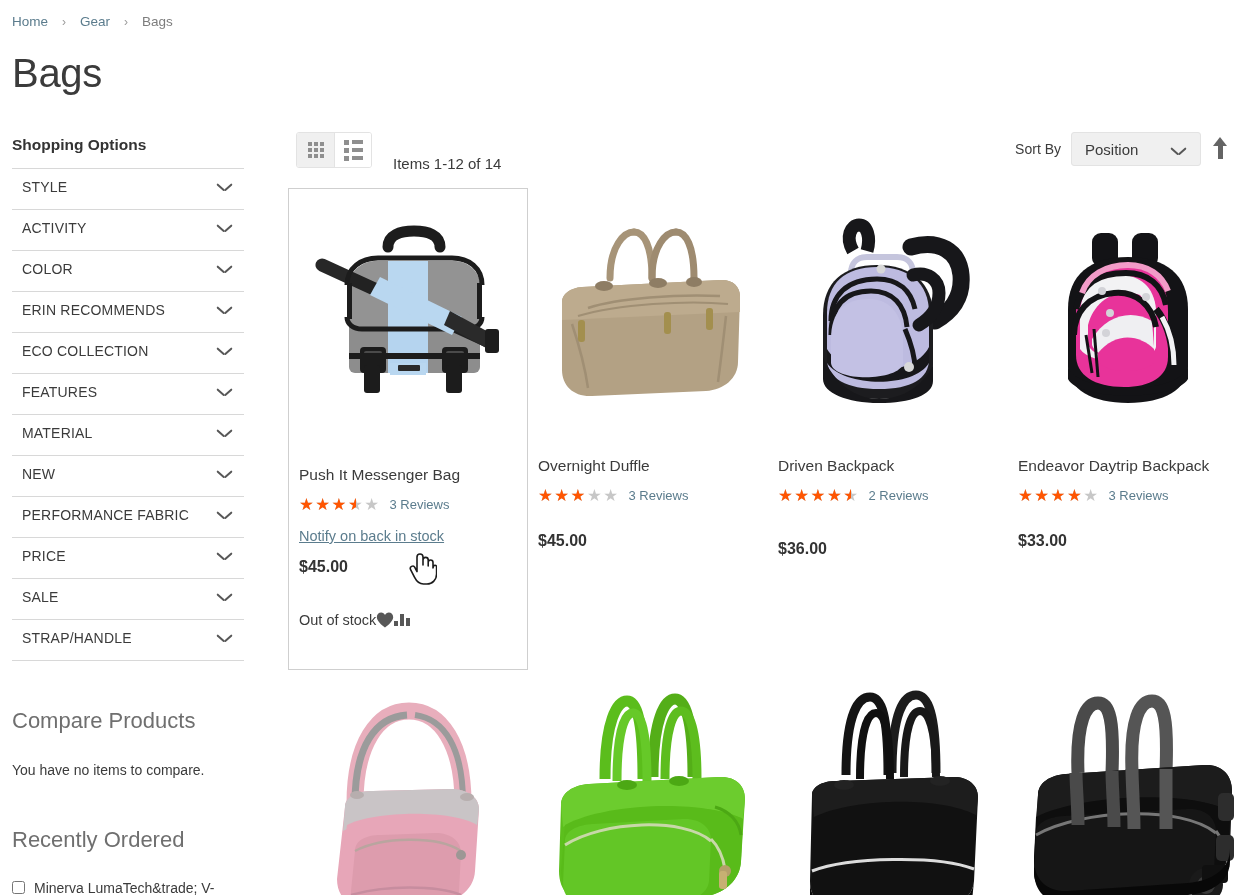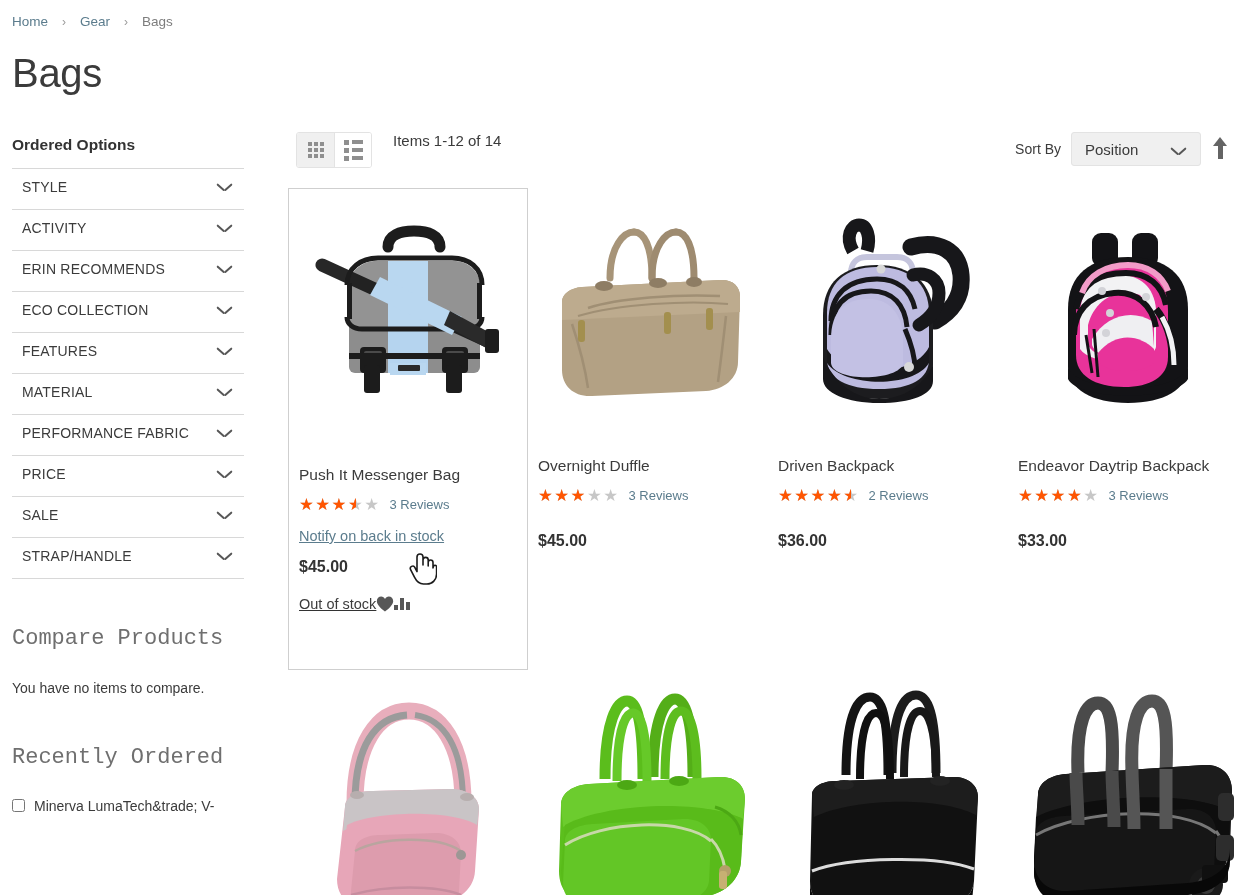--- a/index.html
+++ b/index.html
@@ -51,21 +51,21 @@
   }
   .chev::before, .chev::after {
     content: ""; position: absolute; top: 1px; width: 10px; height: 2px;
     background: #575757; border-radius: 1px;
   }
   .chev::before { left: 0; transform: rotate(42deg); transform-origin: left center; }
   .chev::after  { right: 0; transform: rotate(-42deg); transform-origin: right center; }
 
   .side-block { margin-top: 46px; }
   .side-block-title {
-    font-size: 22px; font-weight: 300; color: #6f6f6f; line-height: 28px; font-family: Liberation Mono, monospace;
+    font-size: 22px; font-weight: 300; color: #6f6f6f; line-height: 28px;
   }
   .side-block-text {
     font-size: 14px; color: #3b3b3b; margin-top: 25px; line-height: 20px;
   }
   .ordered-row {
     display: flex; align-items: flex-start; gap: 9px; margin-top: 24px;
   }
   .ordered-row input[type=checkbox] {
     width: 13px; height: 13px; margin-top: 3px; accent-color: #6f6f6f;
   }
@@ -89,21 +89,21 @@
   .mode-list { background: #ffffff; border-left: 1px solid #e3e3e3; }
   .grid-glyph { display: grid; grid-template-columns: repeat(3, 4px);
     grid-template-rows: repeat(3, 4px); gap: 2px; }
   .grid-glyph i { background: #8f8f8f; display: block; }
   .list-glyph { display: flex; flex-direction: column; gap: 3px; }
   .list-glyph .lrow { display: flex; align-items: center; gap: 3px; }
   .list-glyph .lsq { width: 5px; height: 5px; background: #8f8f8f; }
   .list-glyph .lln { width: 11px; height: 4px; background: #8f8f8f; }
 
   .items-count {
-    position: absolute; left: 105px; top: 0;
+    position: absolute; left: 105px; top: 23px;
     font-size: 15px; color: #3b3b3b;
   }
   .sort-wrap {
     position: absolute; right: 15px; top: 0;
     display: flex; align-items: center; gap: 10px;
   }
   .sort-label { font-size: 14px; color: #3b3b3b; }
   .sort-select {
     position: relative; width: 130px; height: 34px;
     background: #f0f0f0; border: 1px solid #e3e3e3; border-radius: 3px;
@@ -156,21 +156,21 @@
     overflow: hidden; white-space: nowrap;
   }
   .reviews { font-size: 13px; color: #5b7c8d; cursor: pointer; }
   .notify-link {
     display: inline-block; margin-top: 16px; font-size: 14.5px;
     color: #5b7c8d; text-decoration: underline; cursor: pointer;
   }
   .price { font-size: 16px; font-weight: bold; color: #333; margin-top: 14px; }
   .card.active .price { margin-top: 13px; }
   .actions {
-    display: flex; align-items: center; margin-top: 20px; text-decoration: underline;
+    display: flex; align-items: center; margin-top: 36px;
   }
   .stock-text { font-size: 14.5px; color: #3b3b3b; }
   .heart-icon { cursor: pointer; }
   .compare-icon { display: flex; align-items: flex-end; gap: 2.5px; cursor: pointer; }
   .compare-icon i { display: block; width: 3.5px; background: #575757; }
   .compare-icon i.b1 { height: 5px; }
   .compare-icon i.b2 { height: 12px; }
   .compare-icon i.b3 { height: 8px; }
 
   
@@ -187,44 +187,52 @@
     <a class="crumb-link">Home</a>
     <span class="crumb-sep">›</span>
     <a class="crumb-link">Gear</a>
     <span class="crumb-sep">›</span>
     <span class="crumb-current">Bags</span>
   </nav>
 
   <h1 class="page-title">Bags</h1>
 
   <aside class="sidebar">
-    <div class="sidebar-heading">Ordered Options</div>
+    <div class="sidebar-heading">Shopping Options</div>
     <div class="filter-list">
       <div class="filter-item">
         <span class="filter-title">STYLE</span>
         <span class="chev"></span>
       </div>
       <div class="filter-item">
         <span class="filter-title">ACTIVITY</span>
         <span class="chev"></span>
       </div>
       <div class="filter-item">
+        <span class="filter-title">COLOR</span>
+        <span class="chev"></span>
+      </div>
+      <div class="filter-item">
         <span class="filter-title">ERIN RECOMMENDS</span>
         <span class="chev"></span>
       </div>
       <div class="filter-item">
         <span class="filter-title">ECO COLLECTION</span>
         <span class="chev"></span>
       </div>
       <div class="filter-item">
         <span class="filter-title">FEATURES</span>
         <span class="chev"></span>
       </div>
       <div class="filter-item">
         <span class="filter-title">MATERIAL</span>
+        <span class="chev"></span>
+      </div>
+      <div class="filter-item">
+        <span class="filter-title">NEW</span>
         <span class="chev"></span>
       </div>
       <div class="filter-item">
         <span class="filter-title">PERFORMANCE FABRIC</span>
         <span class="chev"></span>
       </div>
       <div class="filter-item">
         <span class="filter-title">PRICE</span>
         <span class="chev"></span>
       </div>
@@ -414,21 +422,21 @@
       </div>
       <div class="info">
         <div class="p-name">Driven Backpack</div>
         <div class="rating-row">
           <span class="stars">
             <span class="base">★★★★★</span>
             <span class="fill" style="width:90%">★★★★★</span>
           </span>
           <span class="reviews">2 Reviews</span>
         </div>
-        <div class="price" style="margin-top:29px">$36.00</div>
+        <div class="price" style="margin-top:37px">$36.00</div>
       </div>
     </div>
 
     <div class="card">
       <div class="photo">
         <svg width="185" height="210" viewBox="0 0 185 210">
           <rect x="56" y="16" width="26" height="34" rx="9" fill="#131316"></rect>
           <rect x="96" y="16" width="26" height="34" rx="9" fill="#131316"></rect>
           <path d="M32 92 C32 58 54 40 92 40 C130 40 152 58 152 92 L152 150 C152 172 128 186 92 186 C56 186 32 172 32 150 Z" fill="#131316"></path>
           <path d="M40 96 C40 66 58 50 90 50 C118 50 132 66 132 94 L132 140 C132 160 114 170 88 170 C58 170 40 158 40 138 Z" fill="#e8339a"></path>

